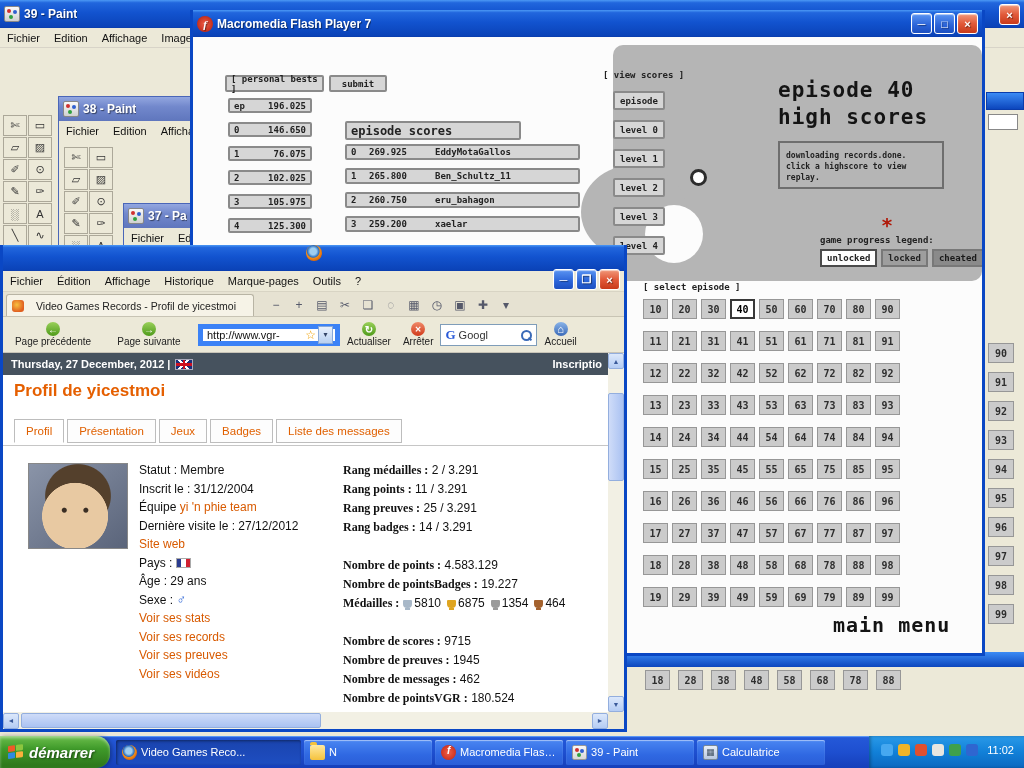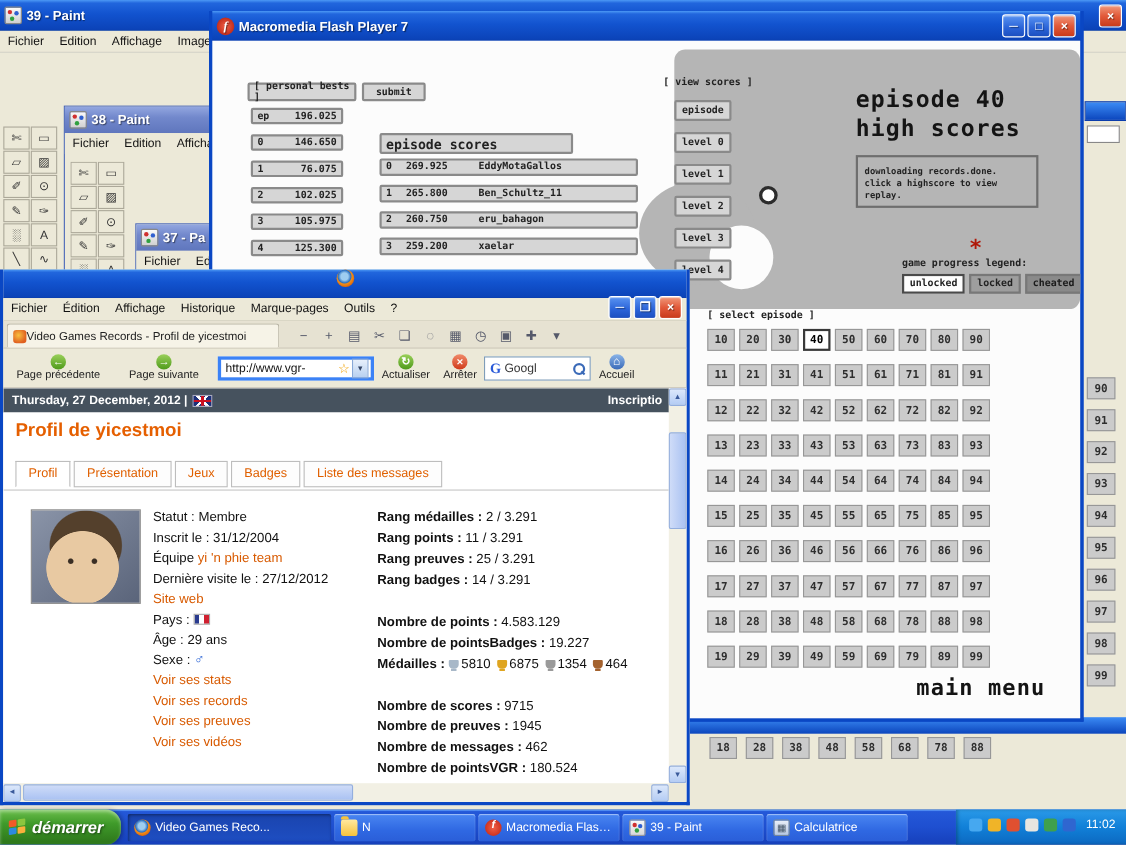--- a/index.html
+++ b/index.html
@@ -37,32 +37,32 @@
 .legend-row .legend-box:nth-of-type(2){background:#9e9e9e;}
 .legend-row .legend-box:nth-of-type(3){background:#8a8a8a;color:#1a1a1a;}
 .egrid{display:grid;grid-template-columns:repeat(9,25px);grid-auto-rows:20px;column-gap:4px;row-gap:12px;}
 .gcell{background:#cbcbcb;border:1px solid #979797;color:#2e2e2e;display:flex;align-items:center;justify-content:center;font-size:10px;font-family:"DejaVu Sans Mono",monospace;font-weight:bold;}
 .gcell.selected{background:#fff;border:2px solid #383838;color:#000;}
 .frag-col .gcell{width:26px;height:20px;margin-bottom:9px;}
 .frag-row{display:flex;gap:8px;}
 .frag-row .gcell{width:25px;height:20px;}
 
 .tabbar{display:flex;align-items:center;background:#e6e2d2;border-bottom:1px solid #c8c4b4;padding:2px 3px 0;}
-.fftab{display:flex;align-items:center;gap:0;width:248px;height:22px;background:#f6f3e7;border:1px solid #b8b4a4;border-bottom:none;border-radius:3px 3px 0 0;font-size:10.5px;padding:0 5px;color:#222;overflow:hidden;white-space:nowrap;}
+.fftab{display:flex;align-items:center;gap:12px;width:248px;height:22px;background:#f6f3e7;border:1px solid #b8b4a4;border-bottom:none;border-radius:3px 3px 0 0;font-size:10.5px;padding:0 5px;color:#222;overflow:hidden;white-space:nowrap;}
 .favicon{width:12px;height:12px;flex:0 0 12px;border-radius:3px;background:radial-gradient(circle at 40% 40%,#f8c040,#e06020 70%);}
 .mini-icons{display:flex;gap:7px;margin-left:14px;align-items:center;}
 .mini-ico{font-size:12px;color:#55596a;width:16px;text-align:center;}
 .navbar{background:#ece9d8;border-bottom:1px solid #c8c4b8;}
 .navbtn{display:flex;flex-direction:column;align-items:center;justify-content:center;height:33px;padding:0 4px;border:1px solid transparent;border-radius:2px;font-size:10px;color:#222;white-space:nowrap;}
 .navbtn.big{min-width:94px;}
 .nav-ico{width:14px;height:14px;display:flex;align-items:center;justify-content:center;border-radius:50%;color:#fff;font-size:10px;font-weight:bold;}
 .back-ico,.fwd-ico,.refresh-ico{background:linear-gradient(#9ad05a,#4e9a1a);}
 .stop-ico{background:linear-gradient(#f08a6a,#d03a1a);font-size:8px;}
 .home-ico{background:linear-gradient(#8ab4e8,#3a6ab8);font-size:11px;}
-.urlbox{flex:0 0 142px;height:22px;background:#fff;border:3px solid #3b82f6;display:flex;align-items:center;font-size:11px;padding:0 2px 0 4px;color:#111;gap:2px;}
+.urlbox{flex:0 0 142px;height:22px;background:#fff;border:5px solid #3b82f6;display:flex;align-items:center;font-size:11px;padding:0 2px 0 4px;color:#111;gap:2px;}
 .urltext{flex:1;overflow:hidden;white-space:nowrap;}
 .star{color:#f0a000;font-size:12px;}
 .ddbtn{width:15px;height:18px;background:linear-gradient(#e8f0fc,#b8d0f0);border:1px solid #88a8d8;display:flex;align-items:center;justify-content:center;font-size:8px;color:#334466;}
 .searchbox{flex:0 0 97px;height:22px;background:#fff;border:1px solid #7f9db9;display:flex;align-items:center;gap:3px;padding:0 4px;font-size:11px;color:#333;}
 .glogo{color:#2a5ad8;font-weight:bold;font-family:"Liberation Serif",serif;font-size:13px;}
 .mag{width:12px;height:12px;position:relative;margin-left:auto;}
 .mag::before{content:"";position:absolute;left:1px;top:1px;width:7px;height:7px;border:2px solid #3a6ab8;border-radius:50%;}
 .mag::after{content:"";position:absolute;right:0;bottom:1px;width:4px;height:2px;background:#3a6ab8;transform:rotate(45deg);}
 
 .ffcontent{position:relative;height:376px;background:#fff;overflow:hidden;}
@@ -74,21 +74,21 @@
 .ptitle{position:absolute;left:11px;top:6px;font-size:17px;font-weight:bold;color:#e55f00;}
 .ptabs{position:absolute;left:11px;top:44px;display:flex;}
 .ptab{border:1px solid #bdbdbd;background:#fdfdfd;color:#e06000;font-size:11.5px;padding:5px 11px;margin-right:3px;white-space:nowrap;}
 .ptab.active{border-bottom:1px solid #fff;background:#fff;}
 .tabline{position:absolute;left:0;top:70px;right:0;border-bottom:1px solid #c6c6c6;}
 .avatar{width:100px;height:86px;border:1px solid #888;background:radial-gradient(circle at 36% 55%,#3a2e24 2px,transparent 3px),radial-gradient(circle at 58% 55%,#3a2e24 2px,transparent 3px),radial-gradient(ellipse 34% 40% at 47% 62%,#e8c9a2 98%,transparent),radial-gradient(ellipse 55% 62% at 50% 38%,#54402c 60%,transparent 62%),linear-gradient(140deg,#8a94a8,#5a647a);}
 .infocol{font-size:12px;line-height:18.5px;color:#111;width:200px;}
 .olink{color:#d85a00;cursor:pointer;}
 .male{color:#3a6fd8;font-size:13px;}
 .statscol{font-size:12px;line-height:19px;color:#111;width:270px;}
-.srow b{font-weight:bold;}
+.srow b{font-weight:bold;font-family:Liberation Serif, serif;}
 .sgap{height:19px;}
 .medrow{display:flex;align-items:center;}
 .medals{display:inline-flex;gap:6px;margin-left:4px;align-items:center;}
 .medal{display:inline-flex;align-items:center;gap:2px;}
 .cup{display:inline-block;width:9px;height:8px;border-radius:1px 1px 4px 4px;position:relative;}
 .cup::after{content:"";position:absolute;left:2px;top:8px;width:5px;height:2px;background:inherit;}
 
 .vscroll{position:absolute;right:0;top:0;width:16px;bottom:17px;background:#f2f0e4;}
 .sbtn{width:16px;height:16px;background:linear-gradient(#dce8fb,#b4ccf4);border:1px solid #93aede;border-radius:2px;color:#3a5a9a;font-size:7px;display:flex;align-items:center;justify-content:center;}
 .vscroll .sthumb{position:absolute;left:0;top:40px;width:16px;height:88px;background:linear-gradient(90deg,#cfdcf8,#aac2f2);border:1px solid #93aede;border-radius:2px;}

